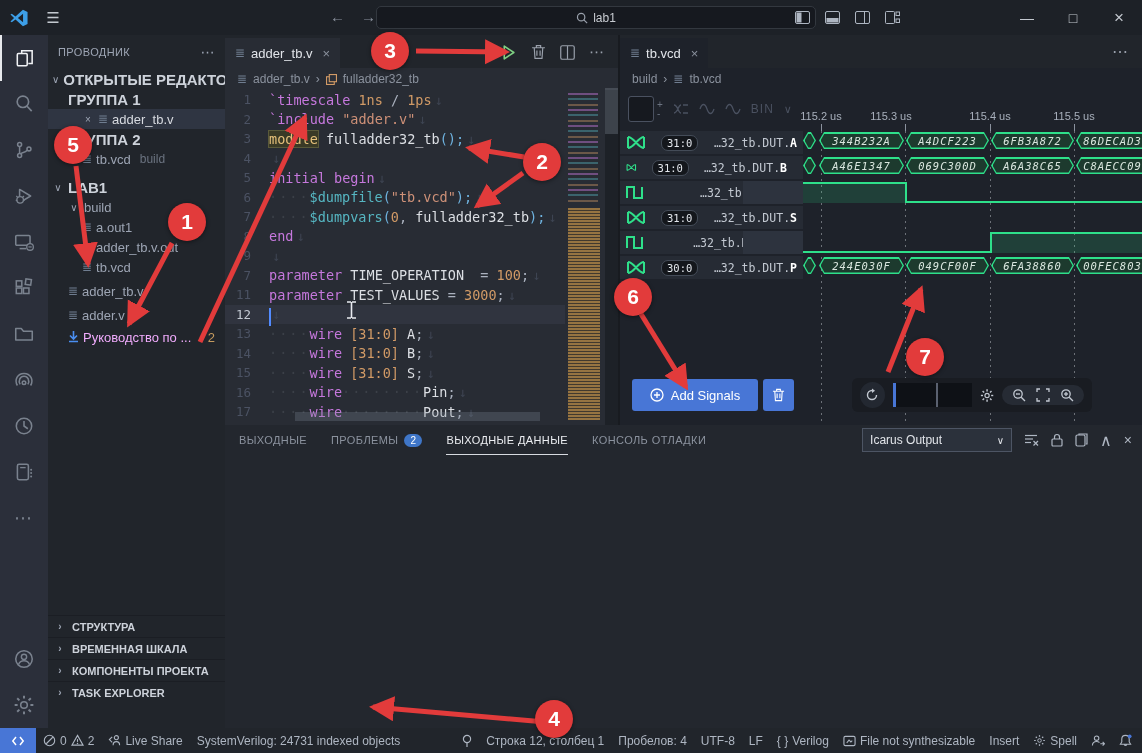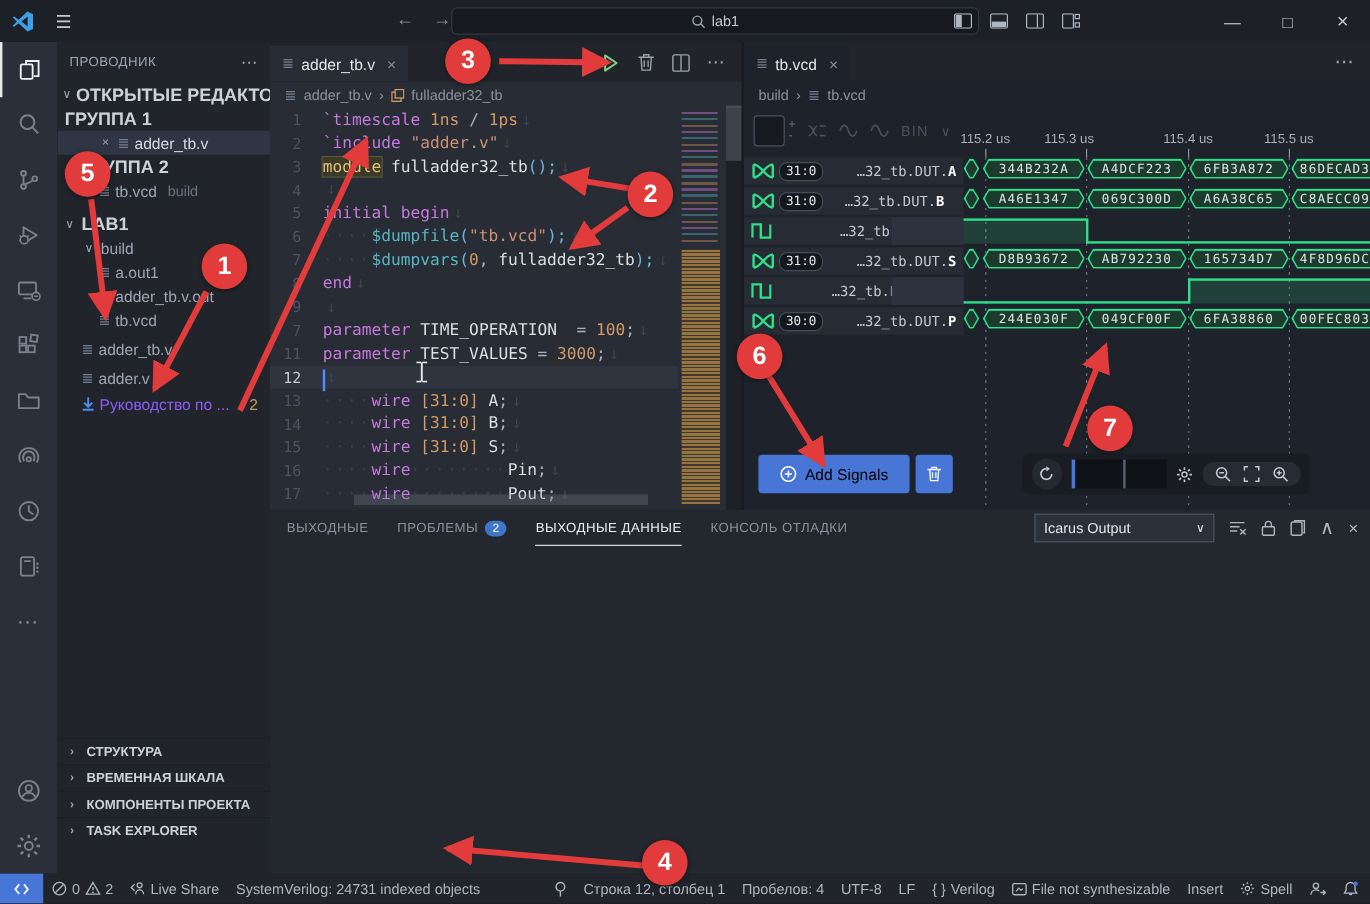--- a/index.html
+++ b/index.html
@@ -83,42 +83,42 @@
   #wavepanel{left:620px;top:90px;width:522px;height:335px;background:var(--wavebg);overflow:hidden;}
   #wv-toolbar{position:absolute;left:8px;top:6px;display:flex;align-items:center;gap:10px;color:#4a5160;}
   #wv-box{width:26px;height:26px;border:1px solid #4a5160;border-radius:3px;background:#16191f;}
   #wv-pm{display:flex;flex-direction:column;font-size:10px;line-height:9px;color:#6b7380;}
   #wv-bin{font-size:12px;color:#4a5160;letter-spacing:1px;}
   #timeline{position:absolute;left:183px;top:0;width:339px;height:41px;color:#a8b0bc;font-size:11px;}
   .tl-lab{position:absolute;top:20px;transform:translateX(-50%);}
   .tl-tick{position:absolute;top:34px;width:1px;height:7px;background:#8b929e;}
   #names{position:absolute;left:0;top:41px;width:183px;}
   .sig-row{position:absolute;left:0;width:183px;height:23px;background:var(--namecol);
-    display:flex;align-items:center;gap:3px;padding-left:6px;}
+    display:flex;align-items:center;gap:15px;padding-left:6px;}
   .sig-name{font-family:"DejaVu Sans Mono",monospace;font-size:11.5px;color:#c3c9d2;white-space:pre;}
   .sig-name b{color:#fff;}
   .sig-badge{font-family:"DejaVu Sans Mono",monospace;font-size:10.5px;color:#e3e7ec;
     background:#14171c;border:1px solid #444c58;border-radius:7px;padding:0 5px;line-height:14px;}
   .sig-tail{position:absolute;right:0;width:60px;height:23px;background:#2d333e;}
   #waves{position:absolute;left:183px;top:41px;width:339px;height:294px;}
   .gridline{position:absolute;top:0;width:1px;height:290px;
     background:repeating-linear-gradient(180deg,rgba(235,240,245,.38) 0 2px,transparent 2px 6px);}
   .wrow{position:absolute;left:0;width:339px;height:23px;}
   .cell{position:absolute;top:1px;height:17px;background:var(--green);
-    clip-path:polygon(5px 0,calc(100% - 5px) 0,100% 50%,calc(100% - 5px) 100%,5px 100%,0 50%);}
+    clip-path:polygon(5px 0,calc(100% - 5px) 0,100% 50%,calc(100% - 5px) 100%,5px 100%,0 50%);font-style:italic;}
   .cell .in{position:absolute;left:1.5px;top:1.5px;right:1.5px;bottom:1.5px;background:var(--greenfill);
     clip-path:polygon(4px 0,calc(100% - 4px) 0,100% 50%,calc(100% - 4px) 100%,4px 100%,0 50%);
     display:flex;align-items:center;justify-content:center;
     font-family:"DejaVu Sans Mono",monospace;font-size:10.5px;color:#d9e6de;letter-spacing:1px;}
   .bit-hi{position:absolute;top:1px;height:21px;background:rgba(46,224,138,.16);
     border-top:2px solid var(--green);}
   .bit-lo{position:absolute;top:20px;height:2px;background:var(--green);}
   .bit-edge{position:absolute;top:1px;width:2px;height:21px;background:var(--green);}
   #addsignals{position:absolute;left:12px;top:289px;width:126px;height:32px;background:#4876d6;
-    border-radius:3px;color:#000000;font-size:13px;display:flex;align-items:center;justify-content:center;gap:7px;}
+    border-radius:3px;color:#ffffff;font-size:13px;display:flex;align-items:center;justify-content:center;gap:7px;}
   #wv-trash{position:absolute;left:143px;top:289px;width:31px;height:32px;background:#4876d6;
     border-radius:3px;display:flex;align-items:center;justify-content:center;}
   #zoombar{position:absolute;left:232px;top:288px;width:240px;height:34px;background:#191c22;
     border-radius:6px;display:flex;align-items:center;gap:8px;padding:0 8px;}
   #zb-seek{width:84px;height:24px;background:#0e1116;border-left:3px solid #4876d6;position:relative;}
   #zb-seek .div{position:absolute;left:40px;top:0;width:2px;height:24px;background:#5a6170;}
   #zb-pill{display:flex;align-items:center;gap:10px;background:#262b34;border-radius:12px;
     padding:3px 10px;}
   .circbtn{width:26px;height:26px;border-radius:50%;background:#232831;
     display:flex;align-items:center;justify-content:center;}
@@ -308,21 +308,21 @@
   <div id="sidebar" class="abs">
     <div id="sb-header">
       <span>ПРОВОДНИК</span>
       <span style="margin-left:auto;font-size:14px">⋯</span>
     </div>
     <div id="sb-rows">
         <div class="sb-row" style="padding-left: 4px;">
           <span class="chev">∨</span>
           <span class="sb-sec">ОТКРЫТЫЕ РЕДАКТОРЫ</span>
         </div>
-        <div class="sb-row" style="">
+        <div class="sb-row" style="padding-left: 14px;">
           <span class="sb-sec" style="padding-left:6px">ГРУППА 1</span>
         </div>
         <div class="sb-row sel" style="padding-left: 34px;">
           <span class="chev">×</span>
           <span class="fileicon">≣</span>
           <span>adder_tb.v</span>
         </div>
         <div class="sb-row" style="padding-left: 14px;">
           <span class="sb-sec" style="padding-left:6px">ГРУППА 2</span>
         </div>
@@ -356,21 +356,21 @@
           <span>adder_tb.v</span>
         </div>
         <div class="sb-row" style="margin-top: 4px; padding-left: 20px;">
           <span class="fileicon">≣</span>
           <span>adder.v</span>
         </div>
         <div class="sb-row" style="margin-top: 2px; padding-left: 20px;">
           <svg width="11" height="12" viewBox="0 0 11 12">
             <path d="M5.5 0v7M2 4.5 5.5 8 9 4.5M1 10.5h9" stroke="#4a8ef0" stroke-width="1.6" fill="none"></path>
           </svg>
-          <span style="color:#8b5cf6">Руководство по ...</span>
+          <span style="color:#f0abfc">Руководство по ...</span>
           <span style="color:#c49a5e;margin-left:auto;padding-right:6px">2</span>
         </div>
       </div>
     <div id="sb-bottom">
         <div class="sb-bsec">
           <span class="chev">›</span>
           <span>СТРУКТУРА</span>
         </div>
         <div class="sb-bsec">
           <span class="chev">›</span>
@@ -704,37 +704,20 @@
             <div class="in">A6A38C65</div>
           </div>
           <div class="cell" style="left: 273px; width: 73px;">
             <div class="in">C8AECC09</div>
           </div>
         </div>
         <div class="wrow" style="top: 50px;">
           <div class="bit-hi" style="left: 0px; width: 102px;"></div>
           <div class="bit-lo" style="left: 102px; width: 237px;"></div>
           <div class="bit-edge" style="left: 102px;"></div>
-        </div>
-        <div class="wrow" style="top: 75px;">
-          <div class="cell" style="left: 0px; width: 13px;">
-            <div class="in"></div>
-          </div>
-          <div class="cell" style="left: 16px; width: 85px;">
-            <div class="in">D8B93672</div>
-          </div>
-          <div class="cell" style="left: 103px; width: 83px;">
-            <div class="in">AB792230</div>
-          </div>
-          <div class="cell" style="left: 188px; width: 83px;">
-            <div class="in">165734D7</div>
-          </div>
-          <div class="cell" style="left: 273px; width: 73px;">
-            <div class="in">4F8D96DC</div>
-          </div>
         </div>
         <div class="wrow" style="top: 100px;">
           <div class="bit-lo" style="left: 0px; width: 187px;"></div>
           <div class="bit-hi" style="left: 187px; width: 152px;"></div>
           <div class="bit-edge" style="left: 187px;"></div>
         </div>
         <div class="wrow" style="top: 125px;">
           <div class="cell" style="left: 0px; width: 13px;">
             <div class="in"></div>
           </div>

